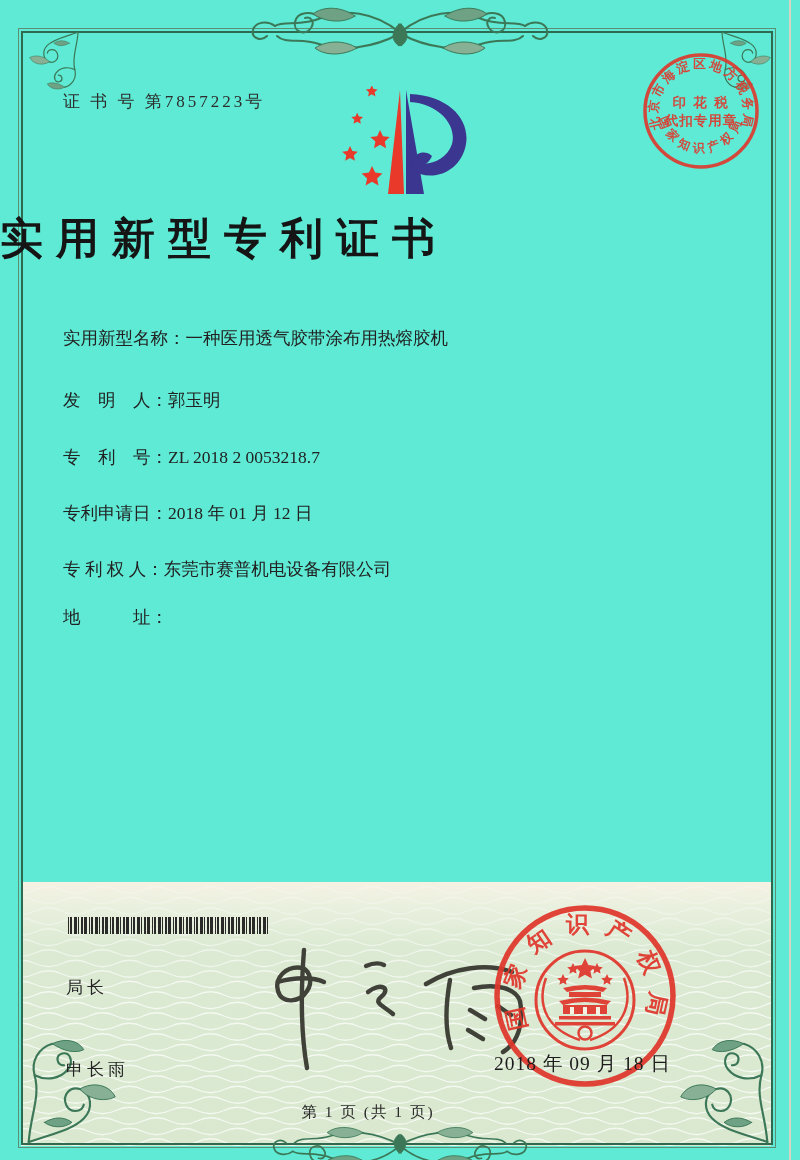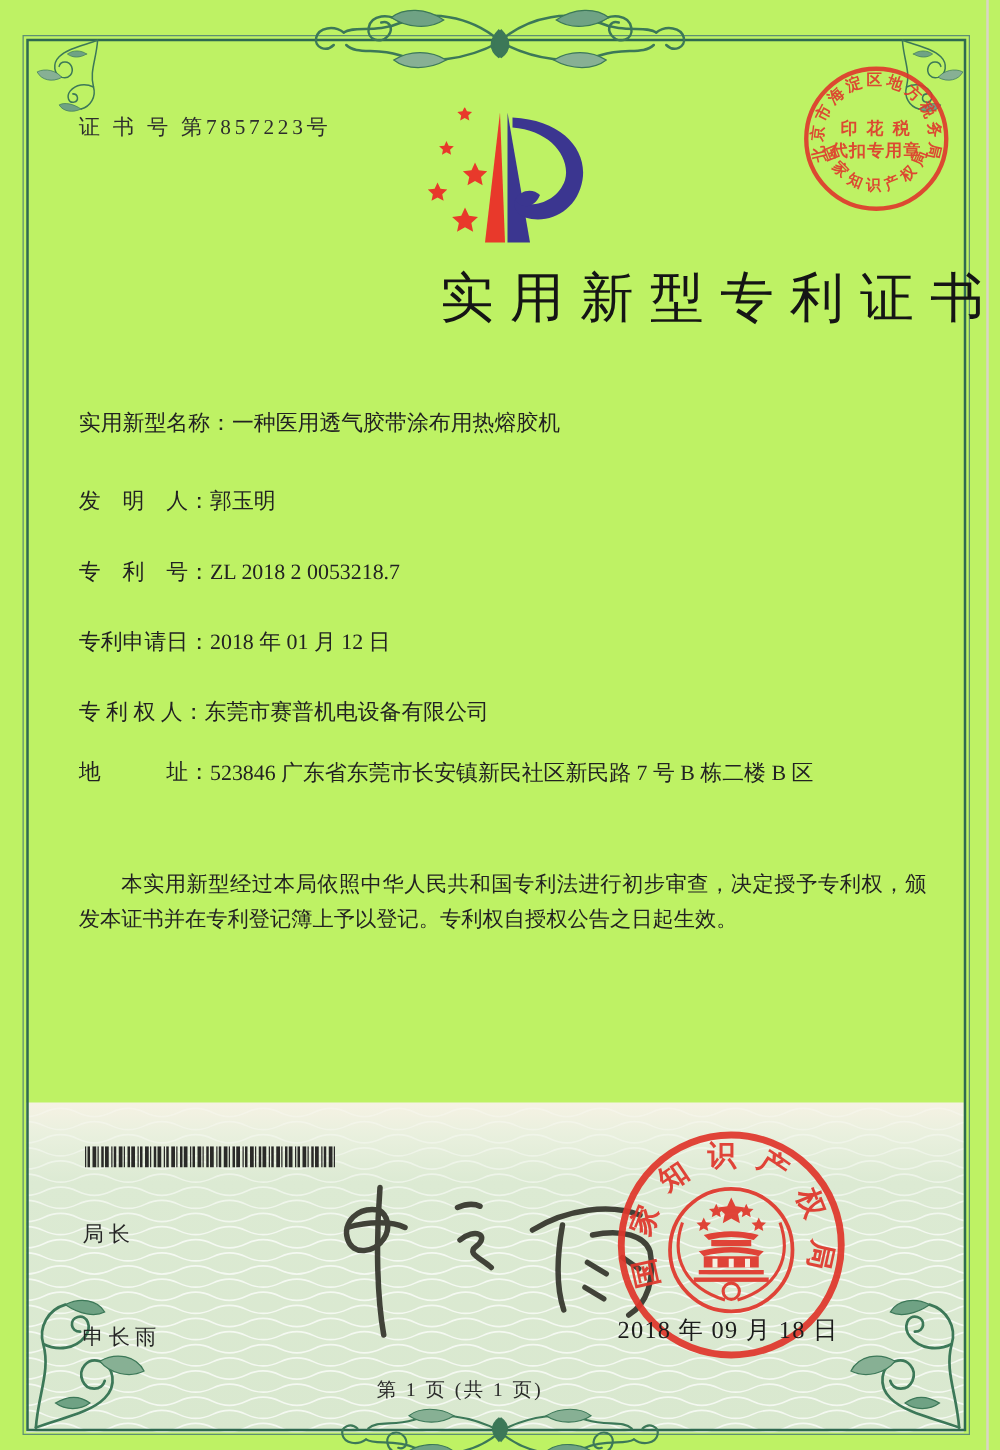--- a/index.html
+++ b/index.html
@@ -1,19 +1,19 @@
 <!DOCTYPE html>
 <html><head>
 <meta charset="utf-8">
 <style>
   html,body{margin:0;padding:0;}
   body{background:#888;}
   .page{
     position:relative; width:800px; height:1160px; margin:0 auto;
-    background:#bef264; overflow:hidden;
+    background:#5eead4; overflow:hidden;
     font-family:"Liberation Serif","DejaVu Serif",serif;
     color:#222;
   }
   
   .frame-outer{position:absolute; left:18px; top:28px; width:756px; height:1118px;
     border:1px solid #5e8f74; z-index:2; pointer-events:none;}
   .frame-inner{position:absolute; left:2px; top:2px; right:2px; bottom:2px;
     border:2px solid #2f6a50;}
   .page-edge{position:absolute; right:9px; top:0; width:2px; height:100%;
     background:#d9d5c5; z-index:1;}
@@ -22,22 +22,22 @@
     background:linear-gradient(to bottom,#f6f2e4 0px,#e9f0de 26px,#dcead3 64px,#d9e8cf 100%);
     z-index:1; overflow:hidden;}
   .guilloche svg{position:absolute; left:0; top:0;}
   
   .orn{position:absolute; z-index:3; pointer-events:none;}
   
   .cert-no{position:absolute; left:63px; top:90px; font-size:17px; letter-spacing:3px;
     color:#2d2d2d; z-index:4;}
   .logo{position:absolute; left:328px; top:86px; z-index:4;}
   .tax-stamp{position:absolute; left:636px; top:47px; z-index:5; opacity:.9;}
-  .title{position:absolute; left:0; top:210px; width:100%; text-align:right;
-    font-size:43px; font-weight:normal; letter-spacing:13px; color:#151515; z-index:4;}
+  .title{position:absolute; left:0; top:210px; width:100%; text-align:left;
+    font-size:43px; font-weight:bold; letter-spacing:13px; color:#151515; z-index:4;}
   
   .fields{position:absolute; left:63px; top:0; width:676px; font-size:17.5px; z-index:4;}
   .frow{position:absolute; left:0; white-space:nowrap;}
   .frow .lbl{display:inline-block; white-space:pre;}
   .frow-addr{white-space:normal; display:flex; align-items:flex-start;}
   .frow-addr .val{display:inline-block; width:552px; white-space:normal; line-height:27px;}
   .frow-grant{width:676px;}
   .grant-no{position:absolute; left:392px; top:0; white-space:nowrap;}
   
   .paras{position:absolute; left:63px; top:694px; width:678px; font-size:17px;
@@ -192,28 +192,26 @@
       <span class="lbl">专　利　号：</span><span class="val">ZL 2018 2 0053218.7</span>
     </div>
     <div class="frow" style="top:501px">
       <span class="lbl">专利申请日：</span><span class="val">2018 年 01 月 12 日</span>
     </div>
     <div class="frow" style="top:557px">
       <span class="lbl">专 利 权 人：</span><span class="val">东莞市赛普机电设备有限公司</span>
     </div>
     <div class="frow frow-addr" style="top:605px">
       <span class="lbl">地　　　址：</span>
-        <span class="val">523846 广东省东莞市长安镇新民社区新民路 7 号 B 栋二楼 B 区</span>
     </div>
     <div class="frow frow-grant" style="top:660px">
     </div>
   </div>
 
   <div class="paras">
-    <p>本实用新型经过本局依照中华人民共和国专利法进行初步审查，决定授予专利权，颁发本证书并在专利登记簿上予以登记。专利权自授权公告之日起生效。</p>
   </div>
 
   <div class="barcode" id="barcode"><i style="width: 1px;"></i><em style="width: 1px;"></em><i style="width: 2px;"></i><em style="width: 2px;"></em><i style="width: 3px;"></i><em style="width: 1px;"></em><i style="width: 1px;"></i><em style="width: 2px;"></em><i style="width: 2px;"></i><em style="width: 1px;"></em><i style="width: 3px;"></i><em style="width: 2px;"></em><i style="width: 1px;"></i><em style="width: 1px;"></em><i style="width: 2px;"></i><em style="width: 2px;"></em><i style="width: 3px;"></i><em style="width: 1px;"></em><i style="width: 1px;"></i><em style="width: 2px;"></em><i style="width: 2px;"></i><em style="width: 1px;"></em><i style="width: 3px;"></i><em style="width: 2px;"></em><i style="width: 1px;"></i><em style="width: 1px;"></em><i style="width: 2px;"></i><em style="width: 2px;"></em><i style="width: 3px;"></i><em style="width: 1px;"></em><i style="width: 1px;"></i><em style="width: 2px;"></em><i style="width: 2px;"></i><em style="width: 1px;"></em><i style="width: 3px;"></i><em style="width: 2px;"></em><i style="width: 1px;"></i><em style="width: 1px;"></em><i style="width: 2px;"></i><em style="width: 2px;"></em><i style="width: 3px;"></i><em style="width: 1px;"></em><i style="width: 1px;"></i><em style="width: 2px;"></em><i style="width: 2px;"></i><em style="width: 1px;"></em><i style="width: 3px;"></i><em style="width: 2px;"></em><i style="width: 1px;"></i><em style="width: 1px;"></em><i style="width: 2px;"></i><em style="width: 2px;"></em><i style="width: 3px;"></i><em style="width: 1px;"></em><i style="width: 1px;"></i><em style="width: 2px;"></em><i style="width: 2px;"></i><em style="width: 1px;"></em><i style="width: 3px;"></i><em style="width: 2px;"></em><i style="width: 1px;"></i><em style="width: 1px;"></em><i style="width: 2px;"></i><em style="width: 2px;"></em><i style="width: 3px;"></i><em style="width: 1px;"></em><i style="width: 1px;"></i><em style="width: 2px;"></em><i style="width: 2px;"></i><em style="width: 1px;"></em><i style="width: 3px;"></i><em style="width: 2px;"></em><i style="width: 1px;"></i><em style="width: 1px;"></em><i style="width: 2px;"></i><em style="width: 2px;"></em><i style="width: 3px;"></i><em style="width: 1px;"></em><i style="width: 1px;"></i><em style="width: 2px;"></em><i style="width: 2px;"></i><em style="width: 1px;"></em><i style="width: 3px;"></i><em style="width: 2px;"></em><i style="width: 1px;"></i><em style="width: 1px;"></em><i style="width: 2px;"></i><em style="width: 2px;"></em><i style="width: 3px;"></i><em style="width: 1px;"></em><i style="width: 1px;"></i><em style="width: 2px;"></em><i style="width: 2px;"></i><em style="width: 1px;"></em><i style="width: 3px;"></i><em style="width: 2px;"></em><i style="width: 1px;"></i><em style="width: 1px;"></em><i style="width: 2px;"></i><em style="width: 2px;"></em><i style="width: 3px;"></i><em style="width: 1px;"></em><i style="width: 1px;"></i><em style="width: 2px;"></em><i style="width: 2px;"></i><em style="width: 1px;"></em><i style="width: 3px;"></i><em style="width: 2px;"></em><i style="width: 1px;"></i><em style="width: 1px;"></em><i style="width: 2px;"></i><em style="width: 2px;"></em><i style="width: 3px;"></i><em style="width: 1px;"></em><i style="width: 1px;"></i><em style="width: 2px;"></em></div>
 
   <div class="director-label">局长</div>
   <div class="director-name">申长雨</div>
 
   <svg class="signature" width="340" height="140" viewBox="0 0 340 140">
     <g stroke="#33332b" stroke-width="4.4" fill="none" stroke-linecap="round" opacity="0.92">
       <path d="M85,30 C68,27 56,40 60,53 C64,67 82,64 89,53 C95,44 92,34 85,30 Z"></path>

